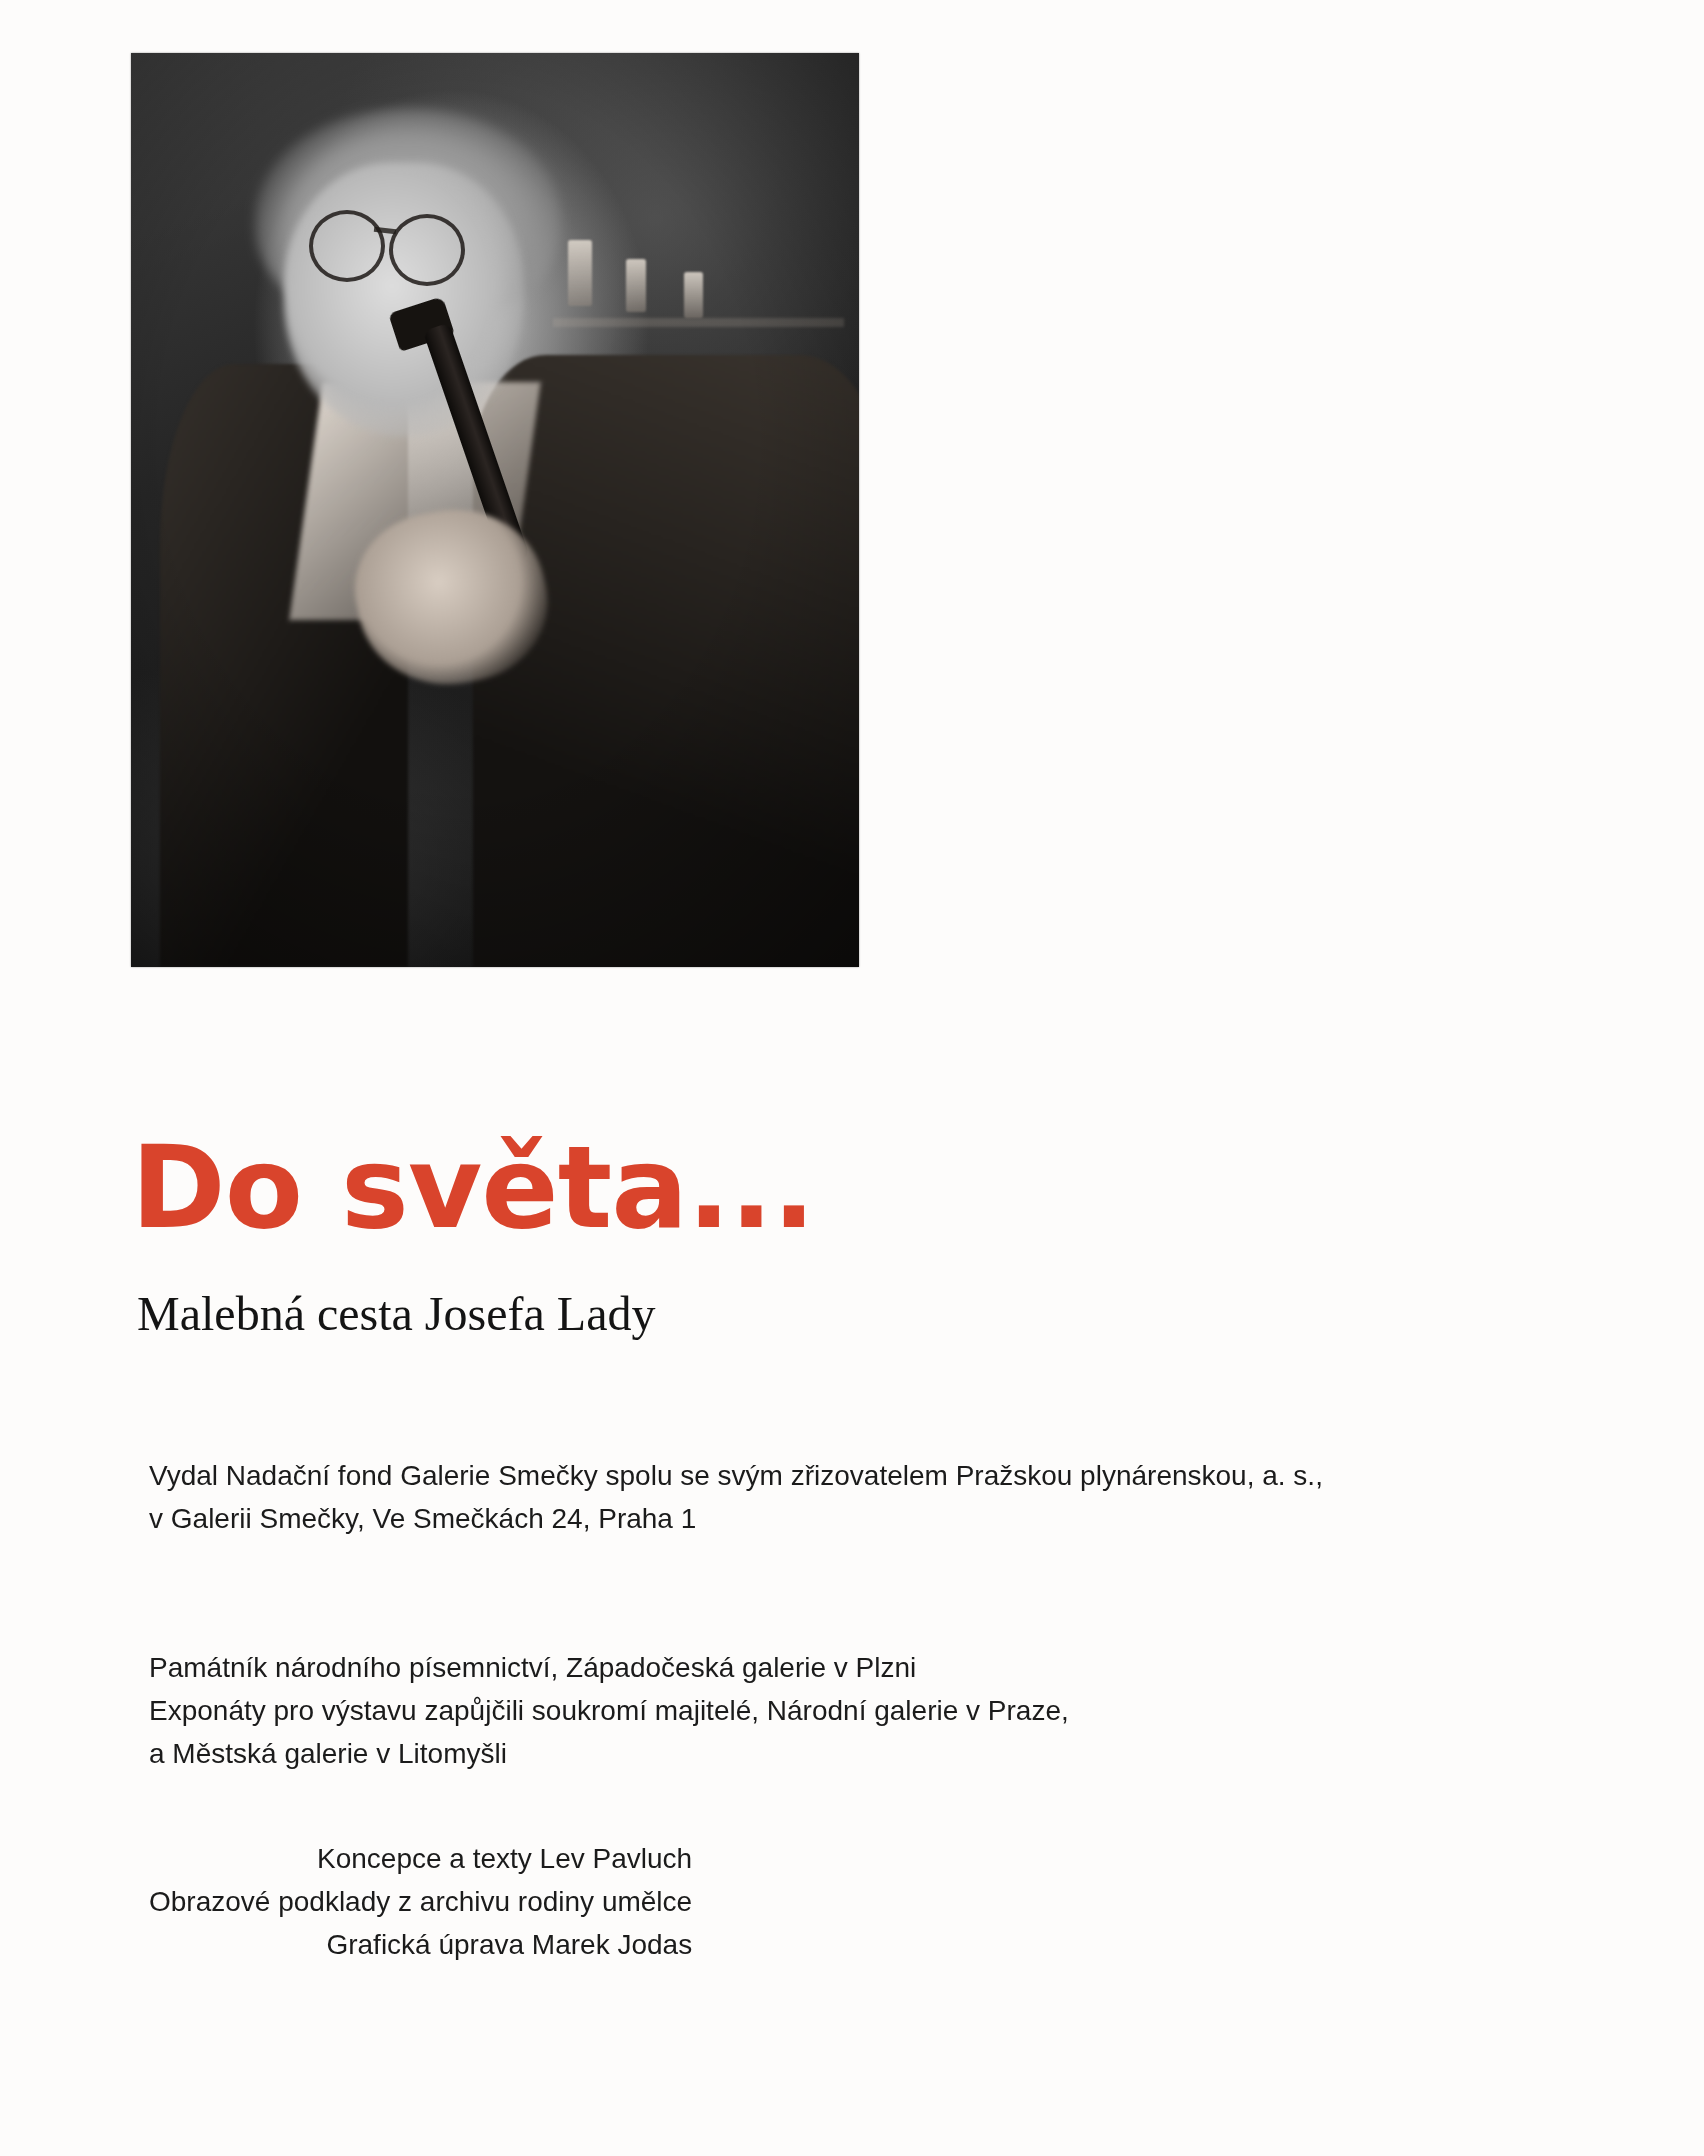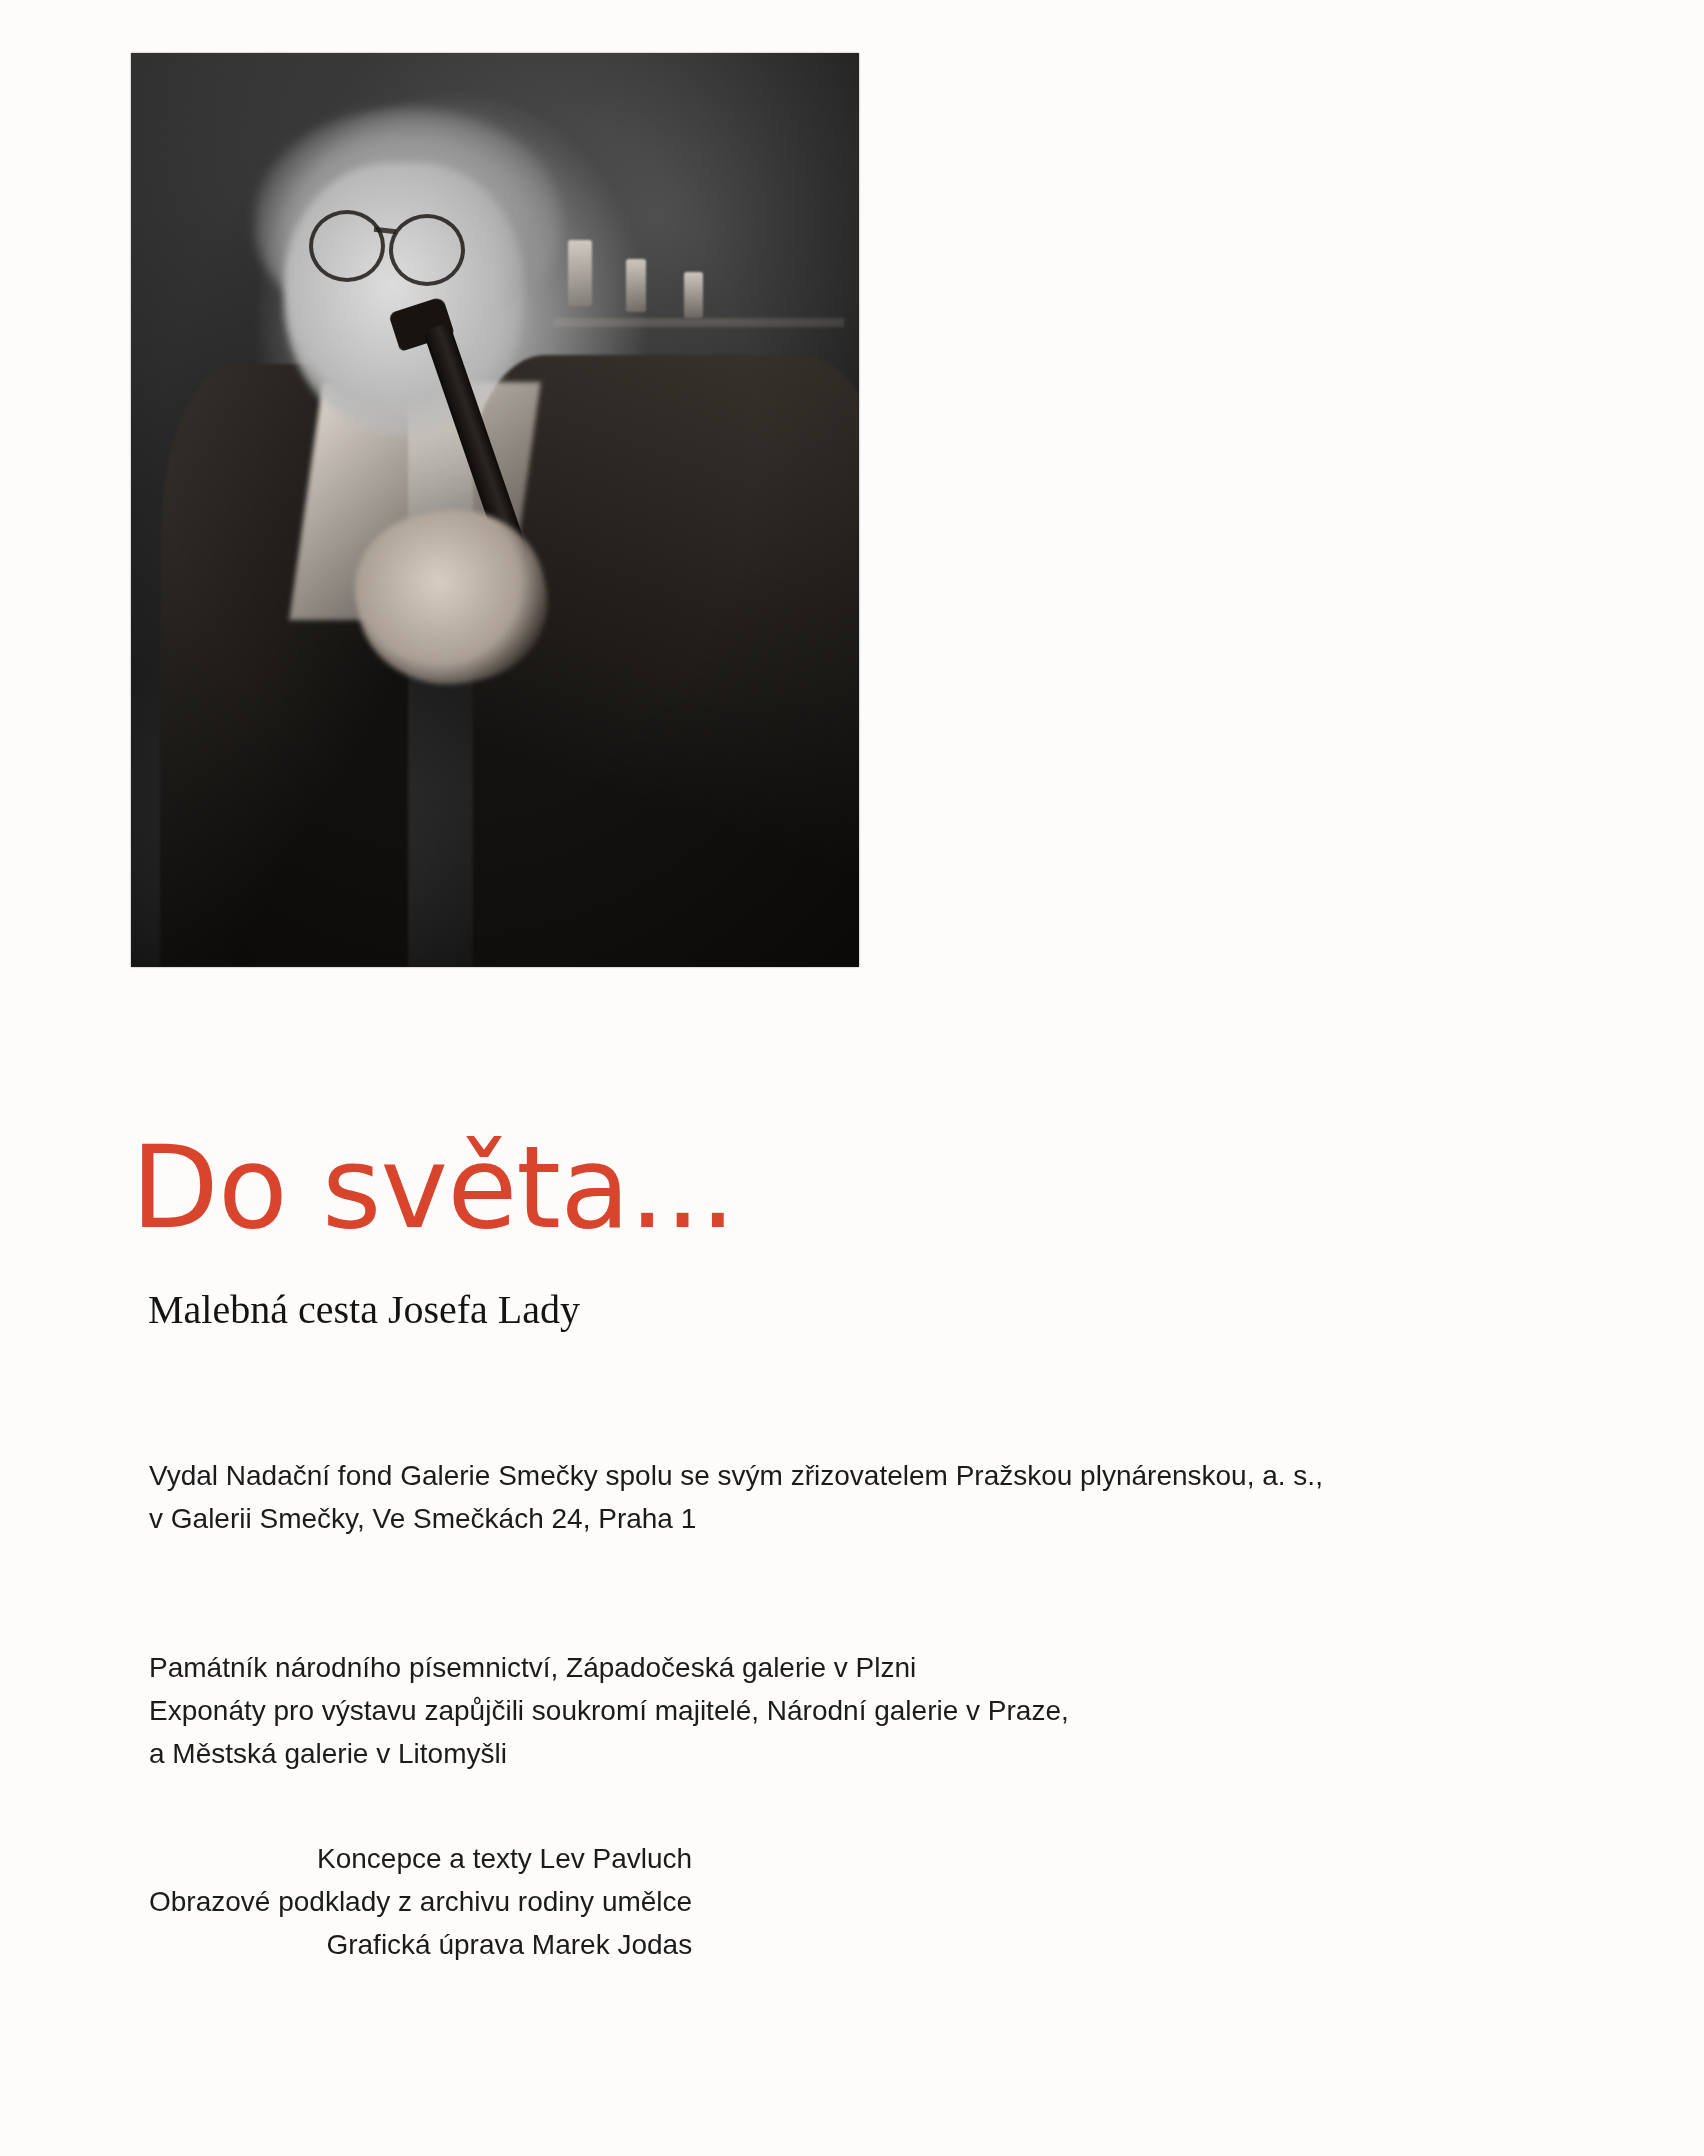--- a/index.html
+++ b/index.html
@@ -151,33 +151,33 @@
     inset: 0;
     background: radial-gradient(ellipse 90% 85% at 45% 42%, rgba(0,0,0,0) 45%, rgba(0,0,0,0.55) 100%);
   }
 
   
   .title {
     position: absolute;
     left: 131px;
     top: 1131px;
     font-family: "DejaVu Sans", sans-serif;
-    font-weight: 400;
+    font-weight: 700;
     font-size: 114px;
     letter-spacing: -0.9px;
     color: #d9442c;
     line-height: 1;
     white-space: nowrap;
   }
   .subtitle {
     position: absolute;
-    left: 148px;
+    left: 137px;
     top: 1286px;
     font-family: "Liberation Serif", serif;
-    font-size: 40px;
+    font-size: 48px;
     color: #141414;
     white-space: nowrap;
   }
 
   
   .block {
     position: absolute;
     left: 131px;
     font-family: "Liberation Sans", sans-serif;
     font-size: 28px;

